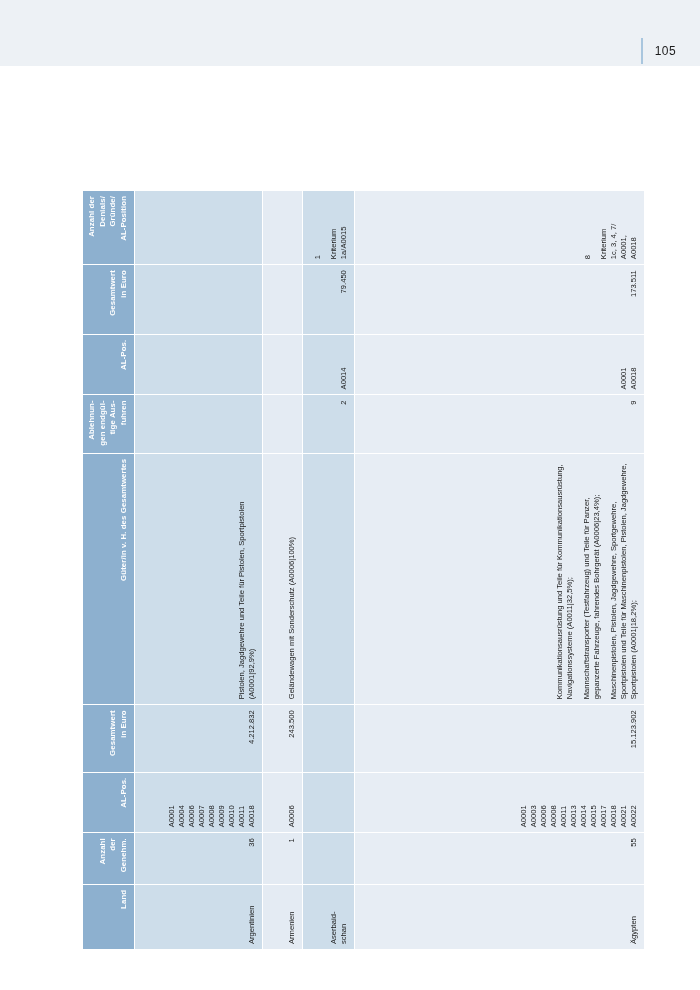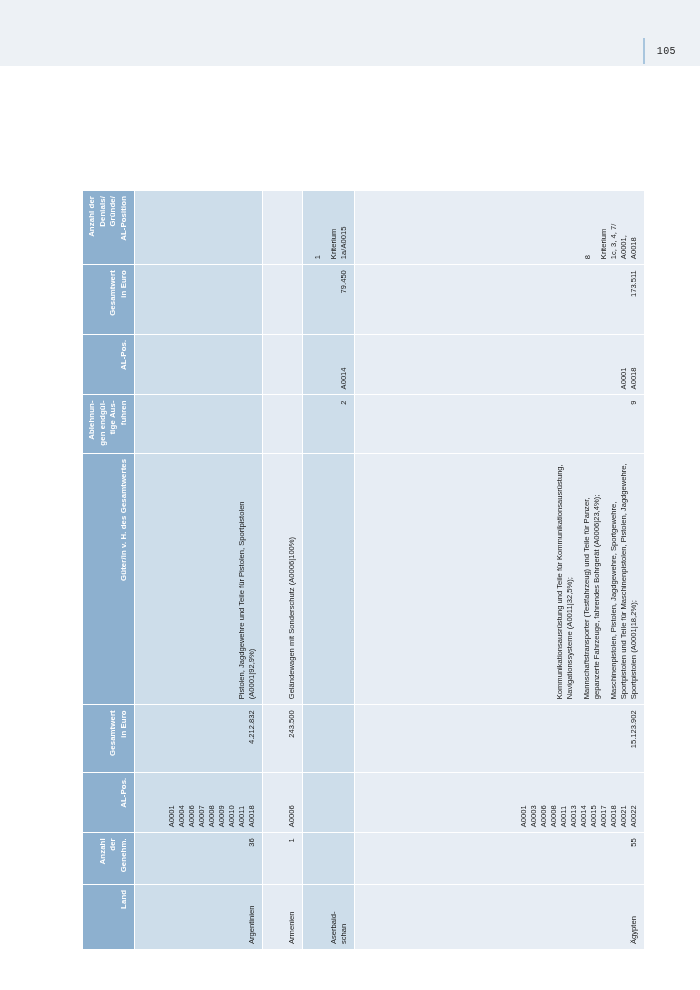--- a/index.html
+++ b/index.html
@@ -18,22 +18,22 @@
   }
   .page-number-wrap{
     position:absolute;right:24px;top:38px;
     display:flex;align-items:center;gap:12px;
     height:26px;
   }
   .page-rule{
     width:2px;height:26px;background:#a9c6de;display:block;
   }
   .page-number{
-    font-size:10px;color:#1c1c1c;letter-spacing:.4px;
-    font-family:Liberation Mono, monospace;
+    font-size:12px;color:#1c1c1c;letter-spacing:.4px;
+    font-family:Liberation Sans, sans-serif;
   }
 
   
   
   #rot-host{
     position:absolute;
     left:82px;  top:190px;
     width:516px; height:760px;
   }
   #rot-inner{

